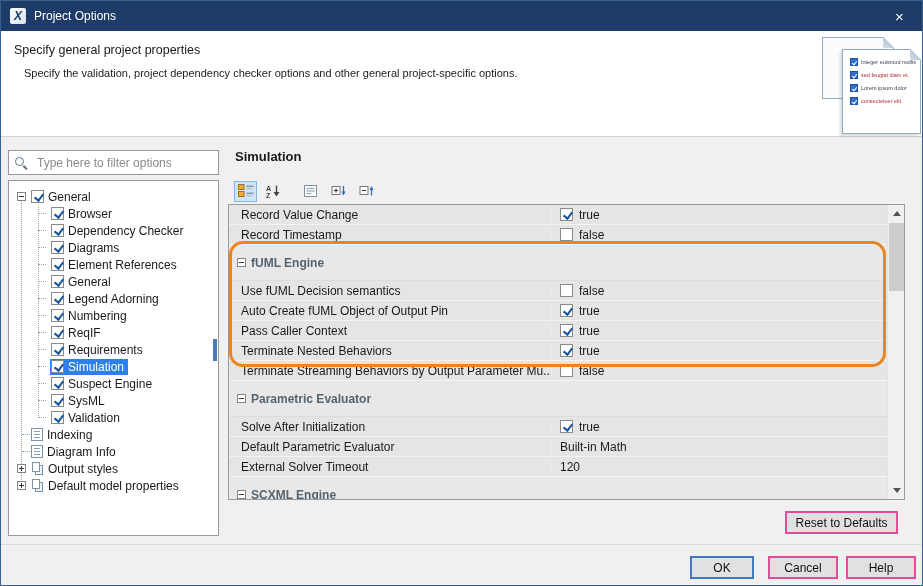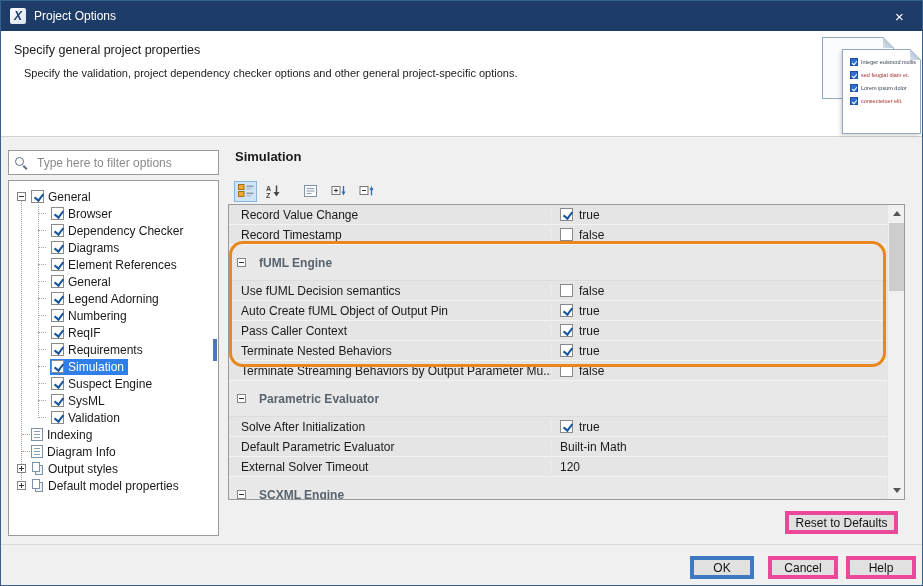--- a/index.html
+++ b/index.html
@@ -66,38 +66,38 @@
   .toolbar{position:absolute;left:233px;top:179px;height:22px;display:flex;align-items:center;gap:5px}
   .tb-btn{width:23px;height:21px;display:flex;align-items:center;justify-content:center;border:1px solid transparent;cursor:pointer}
   .tb-btn.selected{background:#cfe4f7;border-color:#84b6e2}
   .tb-btn:nth-child(3){margin-left:9px}
 
   .prop-table{position:absolute;left:227px;top:203px;width:677px;height:296px;background:#fff;border:1px solid #9a9a9a}
   #rows{position:absolute;left:0;top:0;right:17px;bottom:0;overflow:hidden}
   .prop-row{height:20px;display:flex;align-items:center;border-bottom:1px solid #f3f3f3;background:#e5e5e5}
   .prop-name{width:322px;padding-left:12px;display:flex;align-items:center;white-space:nowrap;overflow:hidden;flex:none}
   .prop-value{flex:1;border-left:1px solid #ececec;display:flex;align-items:center;padding-left:8px;gap:6px}
-  .group-row{height:36px;background:#e8e8e8;display:flex;align-items:center;padding-left:8px;gap:13px;border-bottom:1px solid #dcdcdc}
+  .group-row{height:36px;background:#e8e8e8;display:flex;align-items:center;padding-left:8px;gap:5px;border-bottom:1px solid #dcdcdc}
   .group-label{font-weight:bold;color:#57646f}
   .value-text{white-space:nowrap}
 
   
   .v-scrollbar{position:absolute;top:0;right:0;width:17px;height:100%;background:#f0f0f0;border-left:1px solid #e3e3e3}
   .sb-btn{position:absolute;left:0;width:17px;height:17px;display:flex;align-items:center;justify-content:center;cursor:pointer}
   .sb-btn.up{top:0}
   .sb-btn.down{bottom:0}
   .arrow-up{width:0;height:0;border-left:4px solid transparent;border-right:4px solid transparent;border-bottom:5px solid #555}
   .arrow-down{width:0;height:0;border-left:4px solid transparent;border-right:4px solid transparent;border-top:5px solid #555}
   .sb-thumb{position:absolute;left:1px;width:15px;top:18px;height:68px;background:#cdcdcd;cursor:pointer}
 
   
   .annotation{position:absolute;left:228px;top:240px;width:657px;height:126px;border:3px solid #e8861f;border-radius:14px;z-index:50;pointer-events:none}
 
   
-  .btn{position:absolute;height:23px;background:#e1e1e1;border:4px solid #ec4899;font-family:"Liberation Sans",sans-serif;font-size:12px;color:#111;cursor:pointer}
+  .btn{position:absolute;height:23px;background:#e1e1e1;border:2px solid #ec4899;font-family:"Liberation Sans",sans-serif;font-size:12px;color:#111;cursor:pointer}
   .reset-btn{left:784px;top:510px;width:113px}
   .footer-sep{position:absolute;left:0;top:543px;width:100%;border-top:1px solid #dadada}
   .btn-ok{left:689px;top:555px;width:64px;border-color:#3f78c3}
   .btn-cancel{left:767px;top:555px;width:70px}
   .btn-help{left:845px;top:555px;width:70px}
 </style>
 </head>
 <body>
 
 <div class="window">

